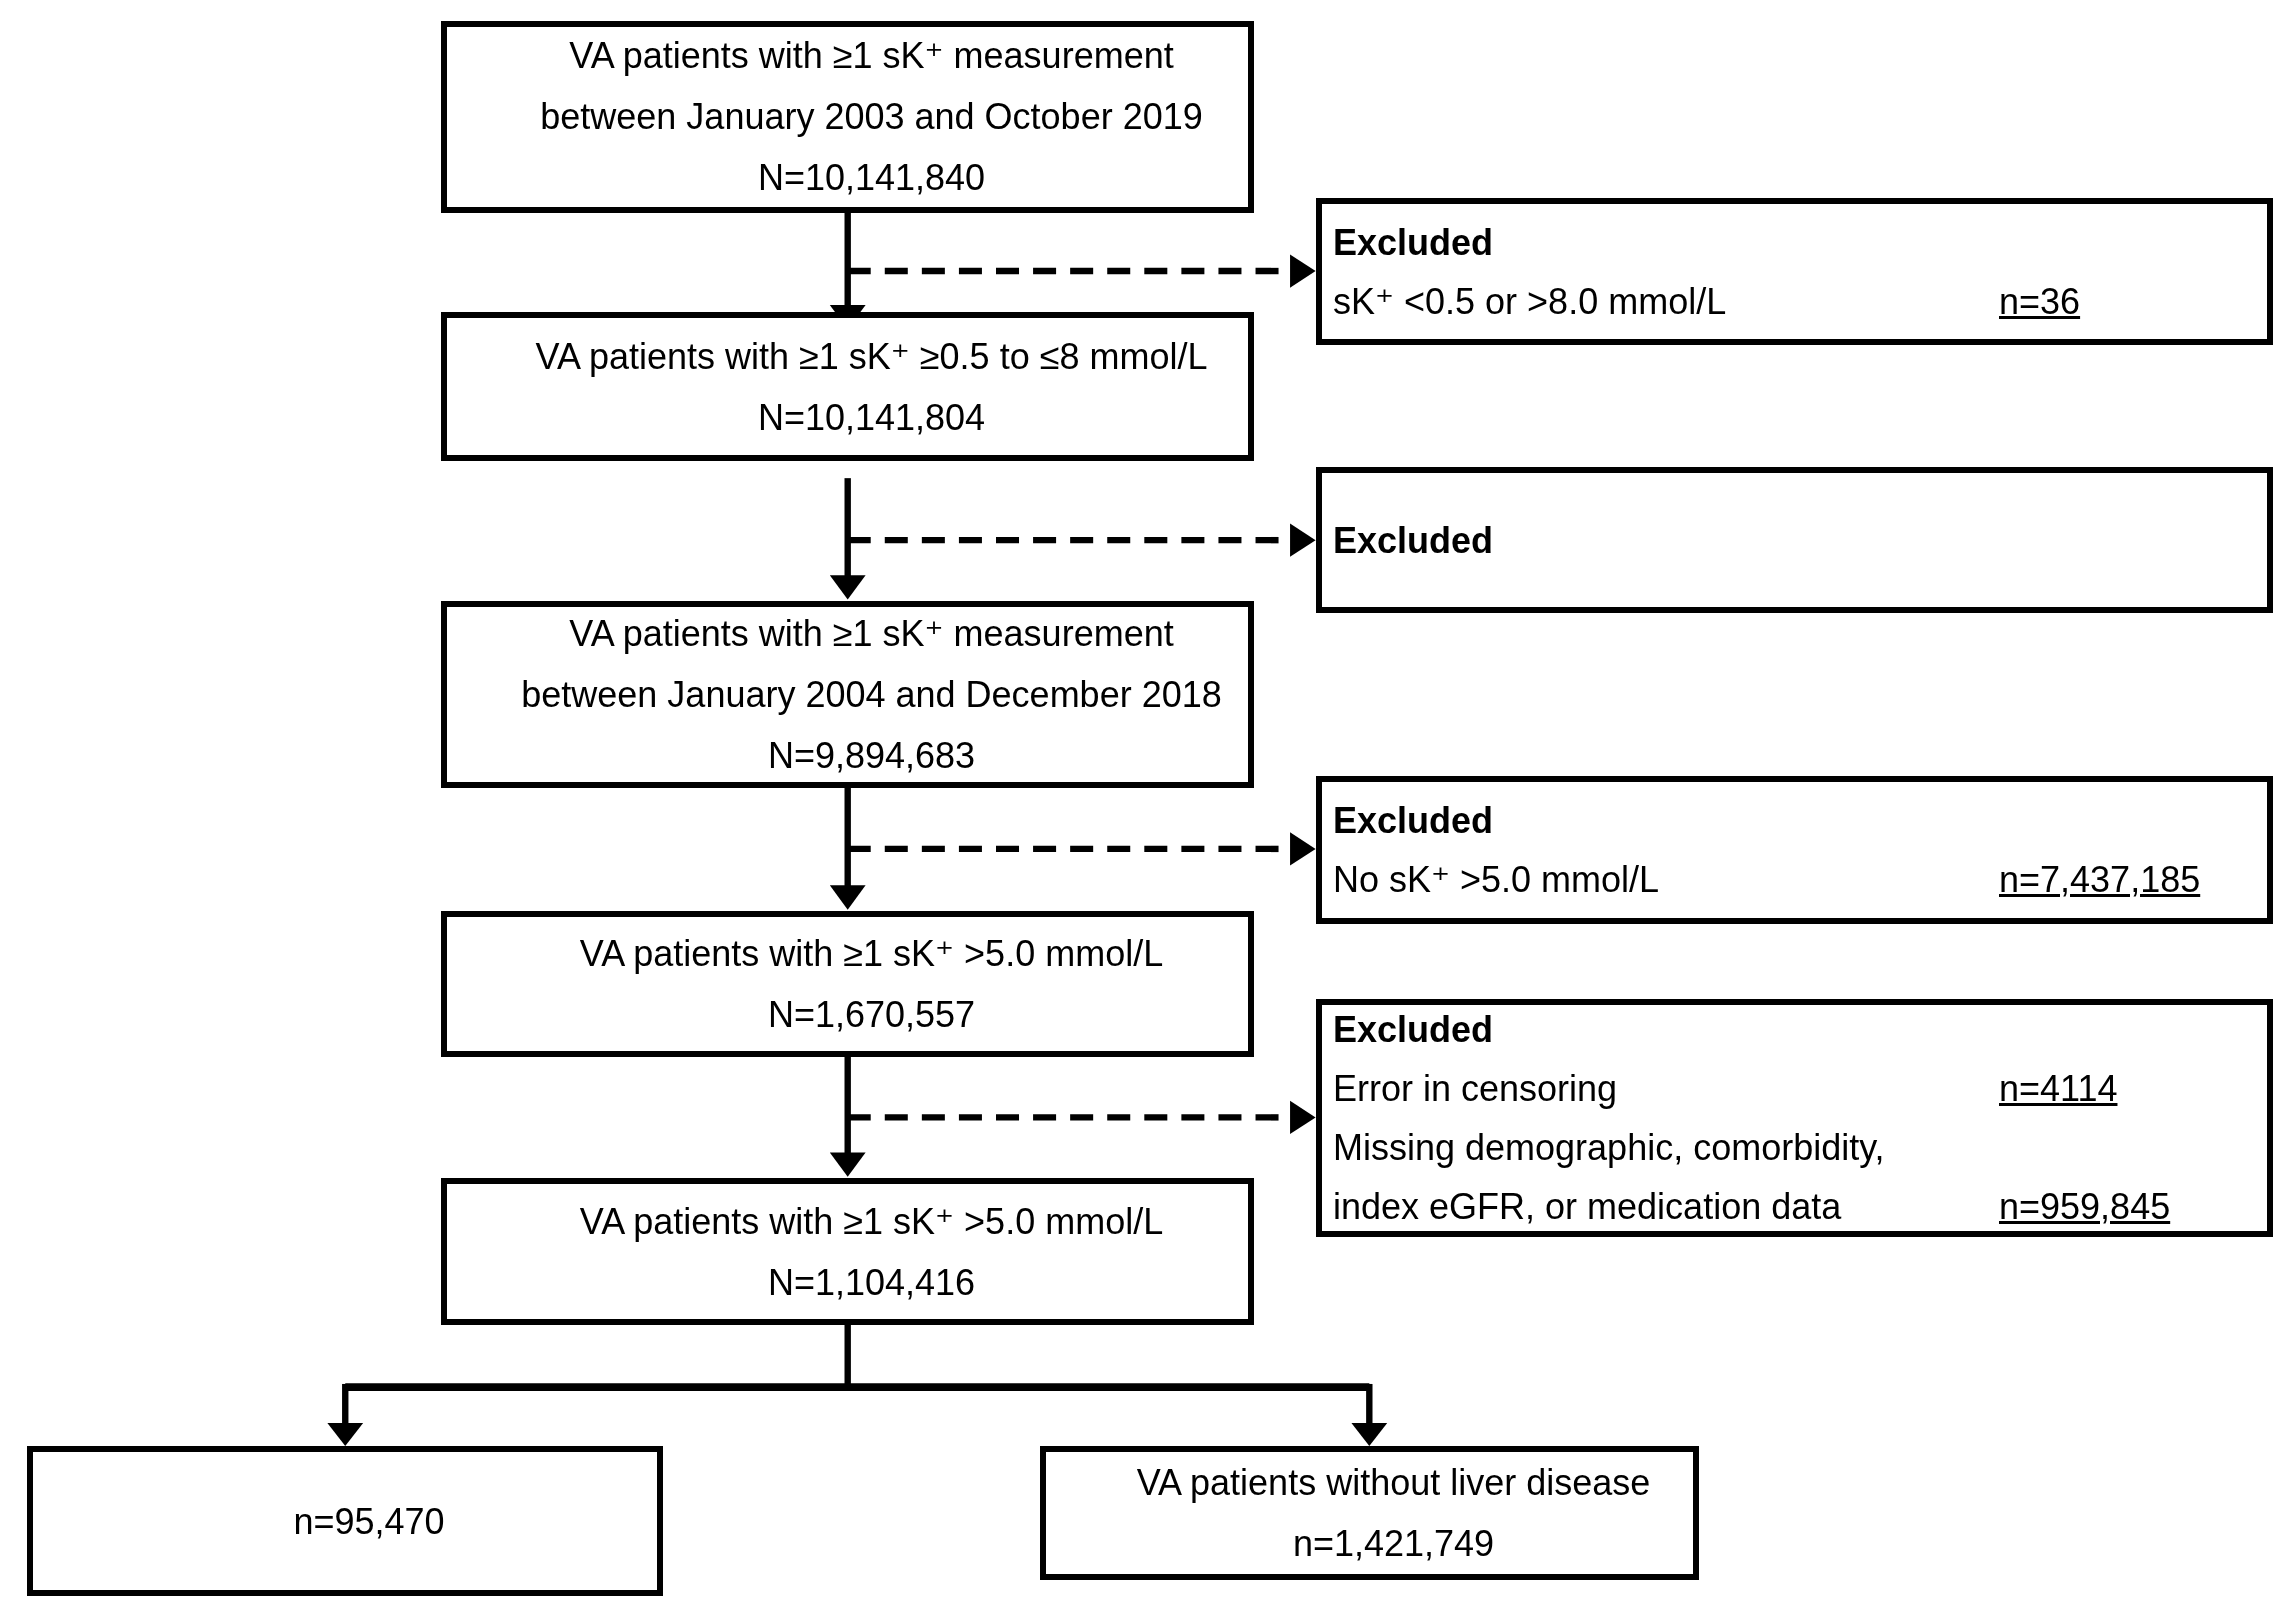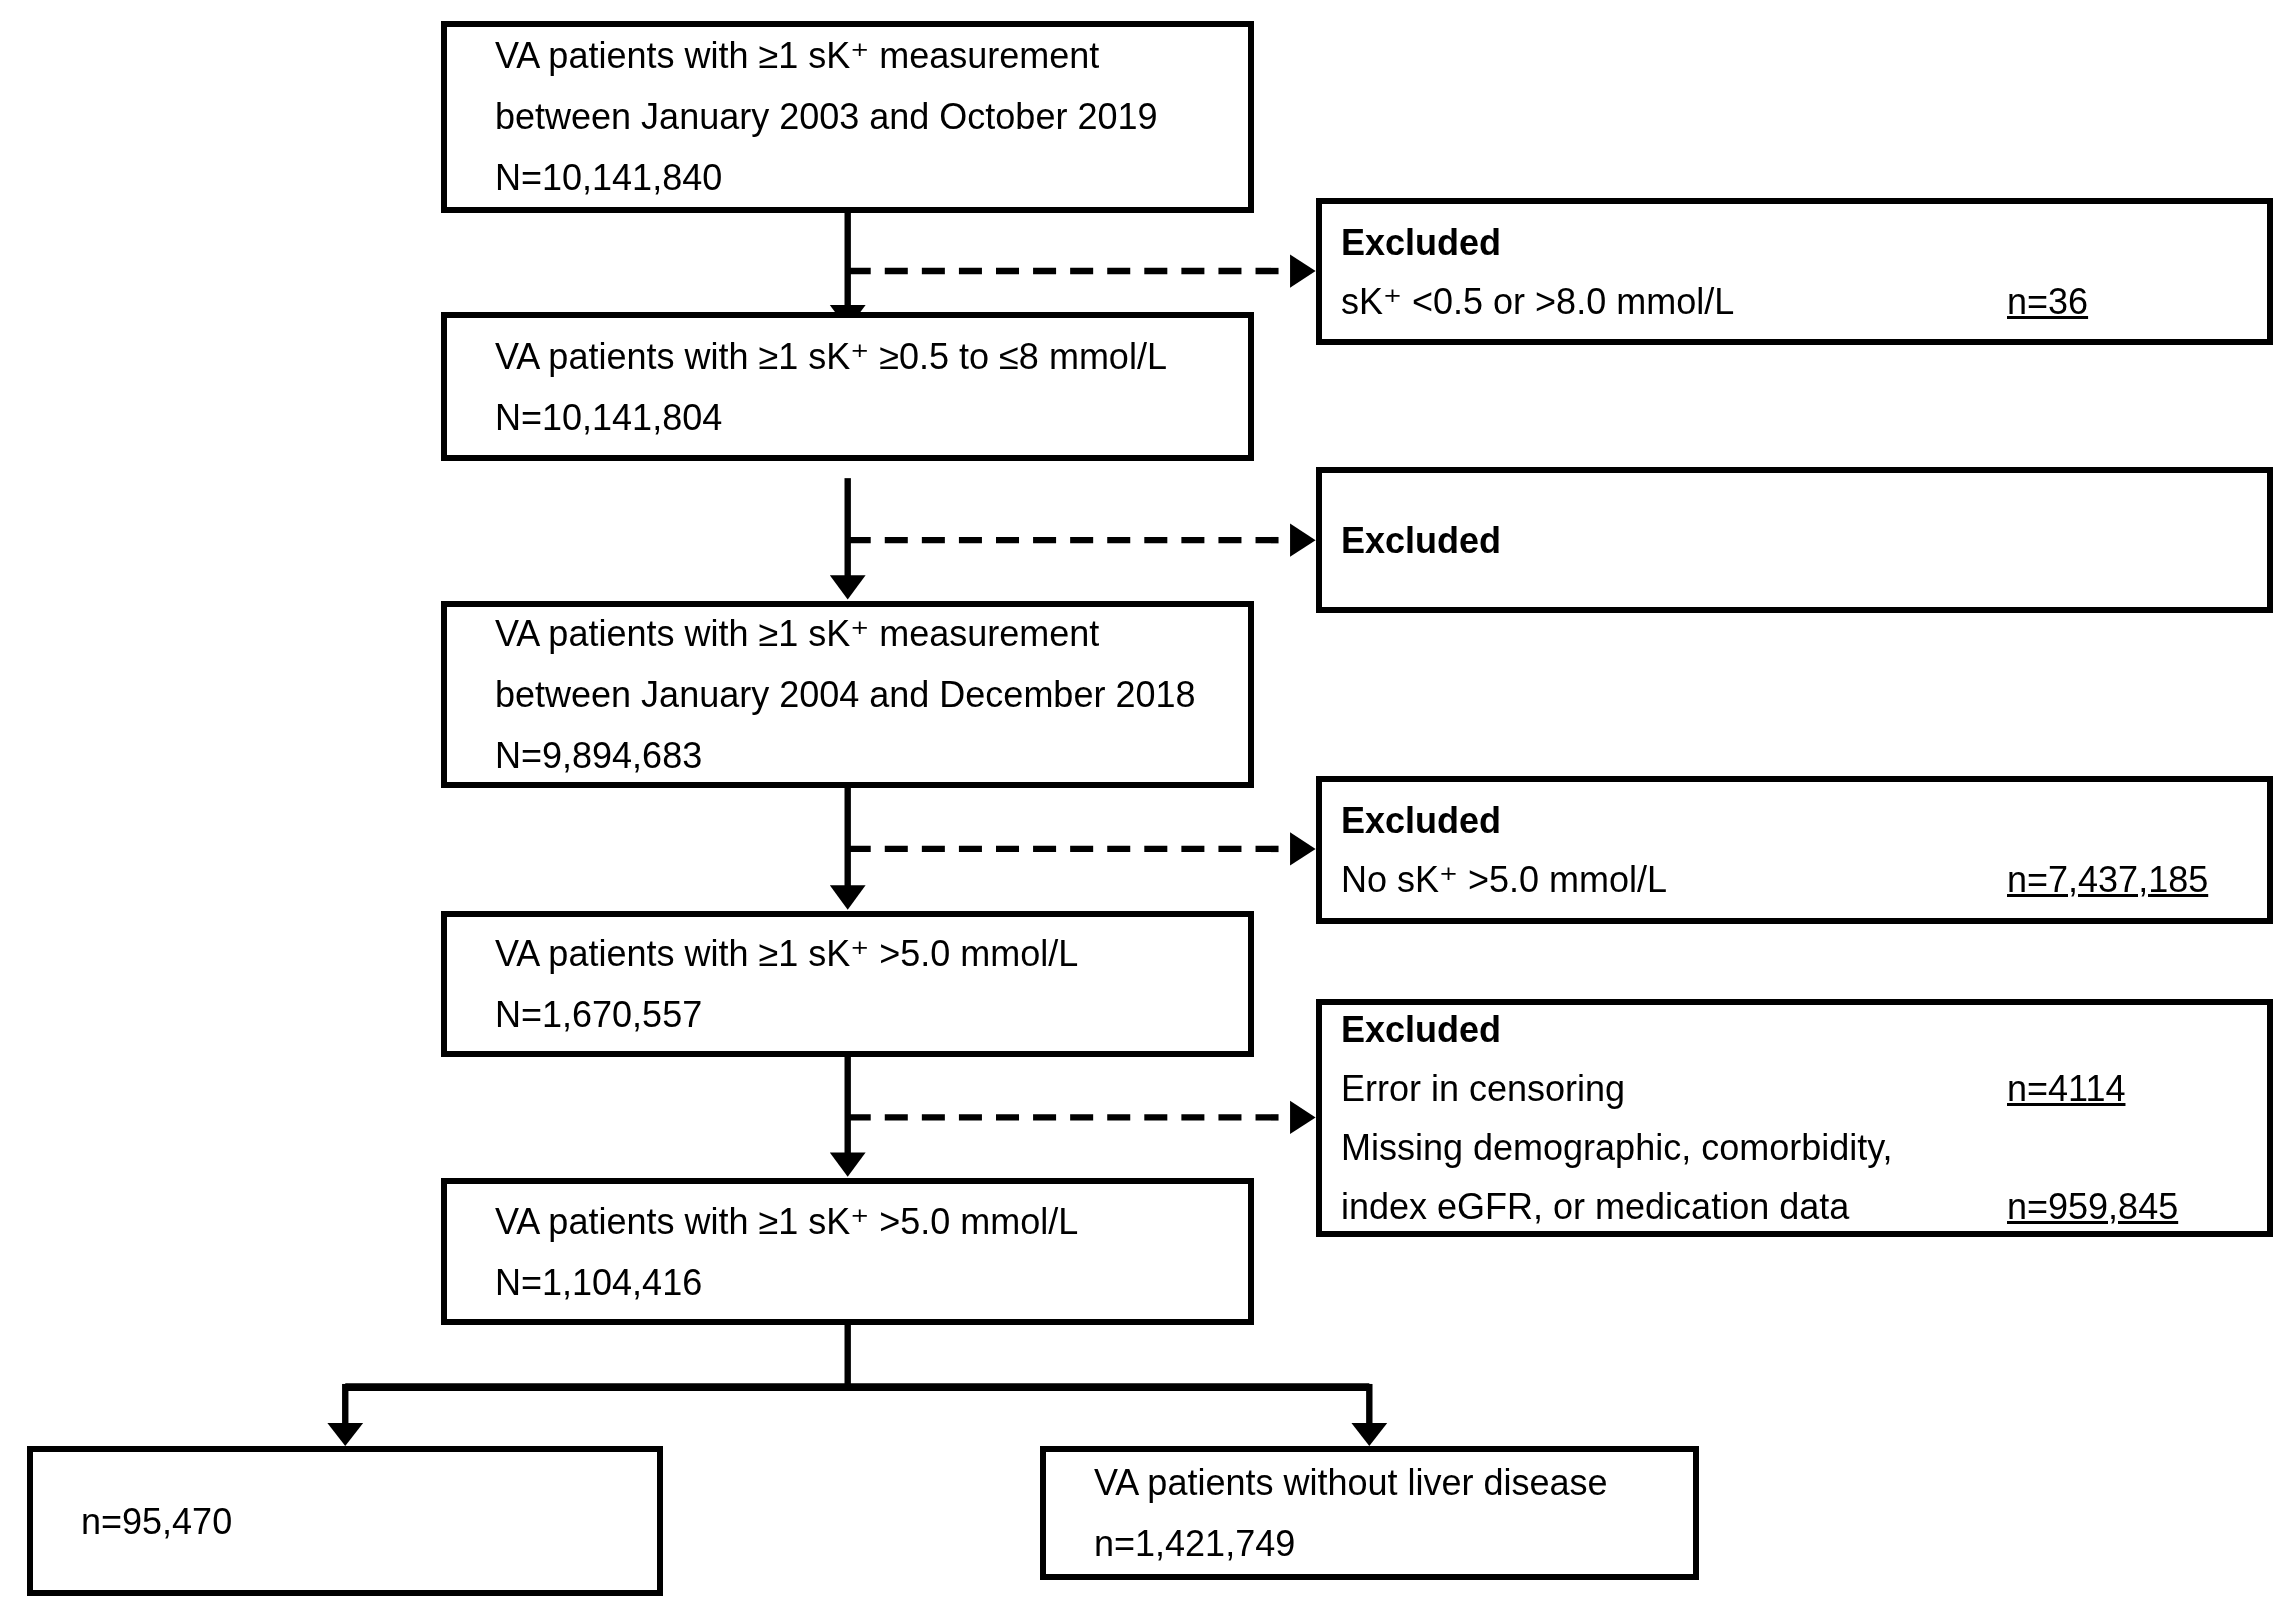--- a/index.html
+++ b/index.html
@@ -25,26 +25,26 @@
   .box {
     position: absolute;
     box-sizing: border-box;
     border: 6.4px solid #000000;
     background: #ffffff;
     display: flex;
     flex-direction: column;
     justify-content: center;
   }
   .center-box {
-    align-items: flex-start;
+    align-items: center;
     text-align: center;
     padding-left: 48px;
   }
   .main-col { left: 441px; width: 813px; }
-  .excl-col { left: 1316px; width: 957px; padding: 0 19px; }
+  .excl-col { left: 1316px; width: 957px; padding: 0 11px; }
   .line {
     font-size: 36px;
     line-height: 61px;
     white-space: nowrap;
   }
   .xline {
     position: relative;
     font-size: 36px;
     line-height: 59px;
     white-space: nowrap;

